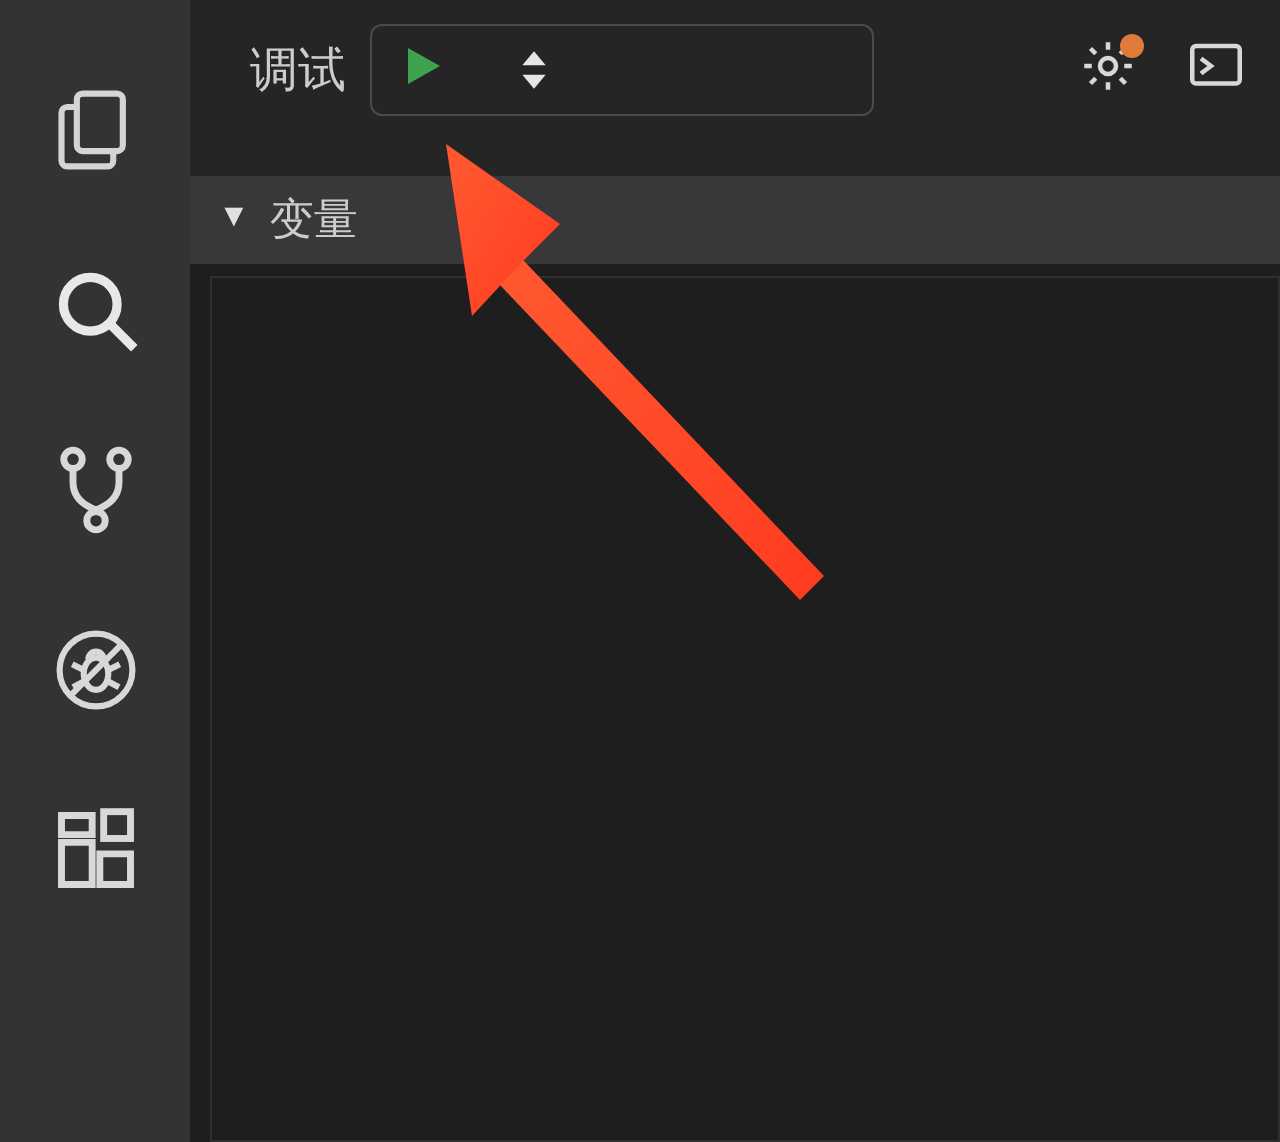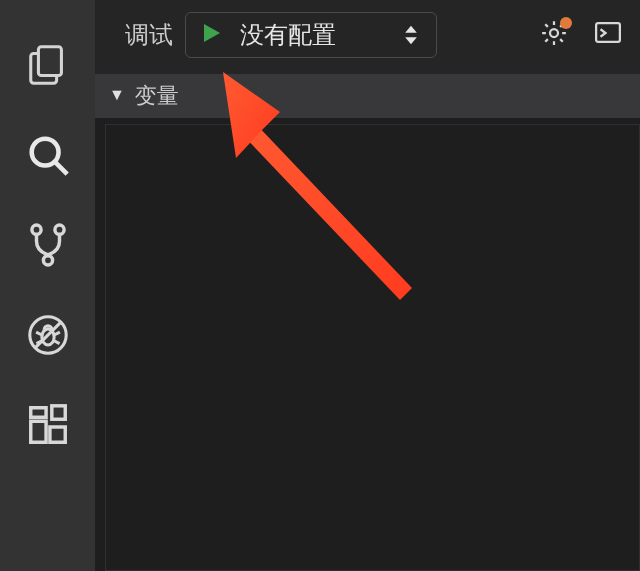--- a/index.html
+++ b/index.html
@@ -48,21 +48,21 @@
     flex-direction: column;
     min-width: 0;
   }
 
   
   .toolbar {
     height: 70px;
     background: #252526;
     display: flex;
     align-items: center;
-    padding: 0 10px 4px 30px;
+    padding: 0 10px 18px 30px;
     gap: 10px;
   }
   .toolbar-title {
     font-size: 24px;
     color: #cccccc;
     margin-right: 0px;
   }
   .config-group {
     display: flex;
     align-items: center;
@@ -233,21 +233,20 @@
 
       <div class="config-group">
         <div class="play-btn">
           <span>
             <svg viewBox="0 0 24 24">
               <polygon points="5,3 21,12 5,21" fill="#3fa34d"></polygon>
             </svg>
           </span>
         </div>
         <div class="config-select">
-          <span class="config-label">没有配置</span>
           <span class="select-arrows">
             <svg viewBox="0 0 12 18" width="14" height="22">
               <polygon points="6,1 11,7 1,7" fill="#e6e6e6"></polygon>
               <polygon points="1,11 11,11 6,17" fill="#e6e6e6"></polygon>
             </svg>
           </span>
         </div>
       </div>
 
       <div class="toolbar-spacer"></div>

